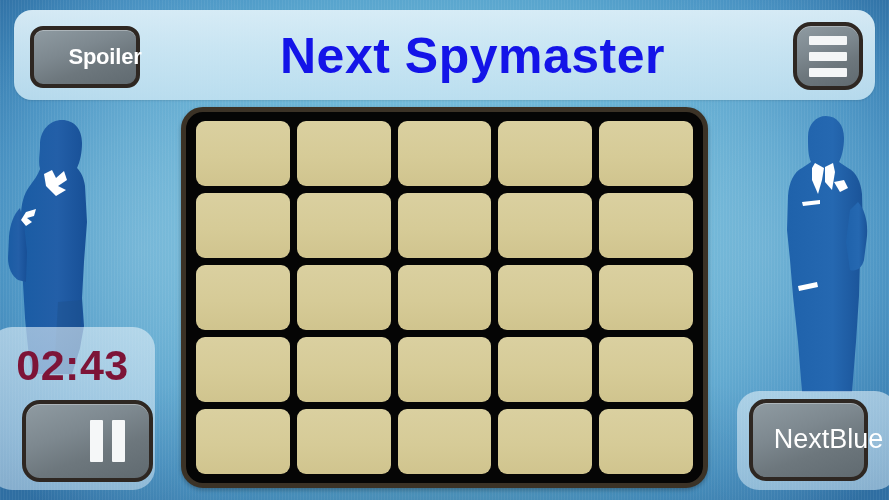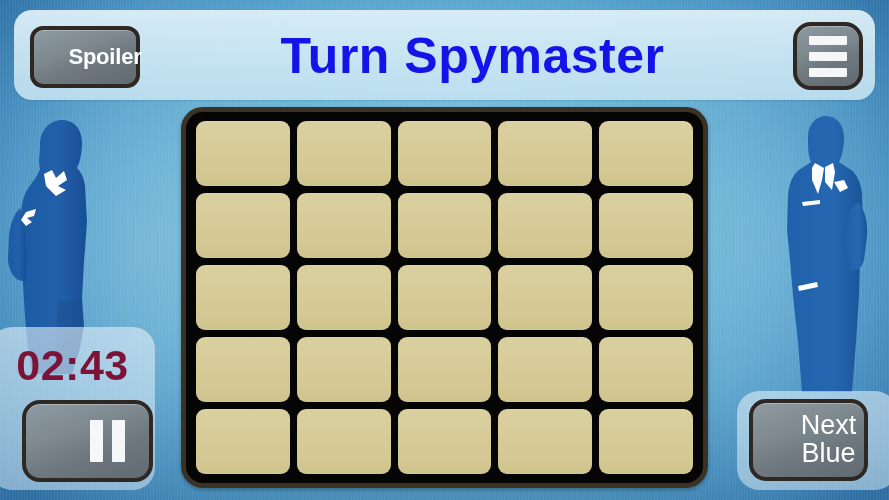--- a/index.html
+++ b/index.html
@@ -218,21 +218,21 @@
         rgba(223,238,247,0.60) 0%,
         rgba(209,231,244,0.55) 100%);
   }
   #nextturn-button {
     position: absolute;
     left: 749px;
     top: 399px;
     width: 119px;
     height: 82px;
     border-radius: 17px;
-    flex-direction: column;
+    flex-direction: row;
     line-height: 1.02;
     font-size: 27px;
     font-weight: 400;
   }
   #nextturn-button span { display: block; }
 </style>
 </head>
 <body>
 
 <div id="stage">
@@ -320,20 +320,20 @@
   <div id="nextturn-panel"></div>
   <div id="nextturn-button" class="gbtn">
     <span>Next</span>
     <span>Blue</span>
   </div>
 
   <div id="topbar"></div>
   <div id="spoiler-button" class="gbtn">
     <span>Spoiler</span>
   </div>
-  <div id="title">Turn Spymaster</div>
+  <div id="title">Next Spymaster</div>
   <div id="menu-button" class="gbtn">
     <span class="bar"></span>
     <span class="bar"></span>
     <span class="bar"></span>
   </div>
 
 </div>
 
 </body></html>

